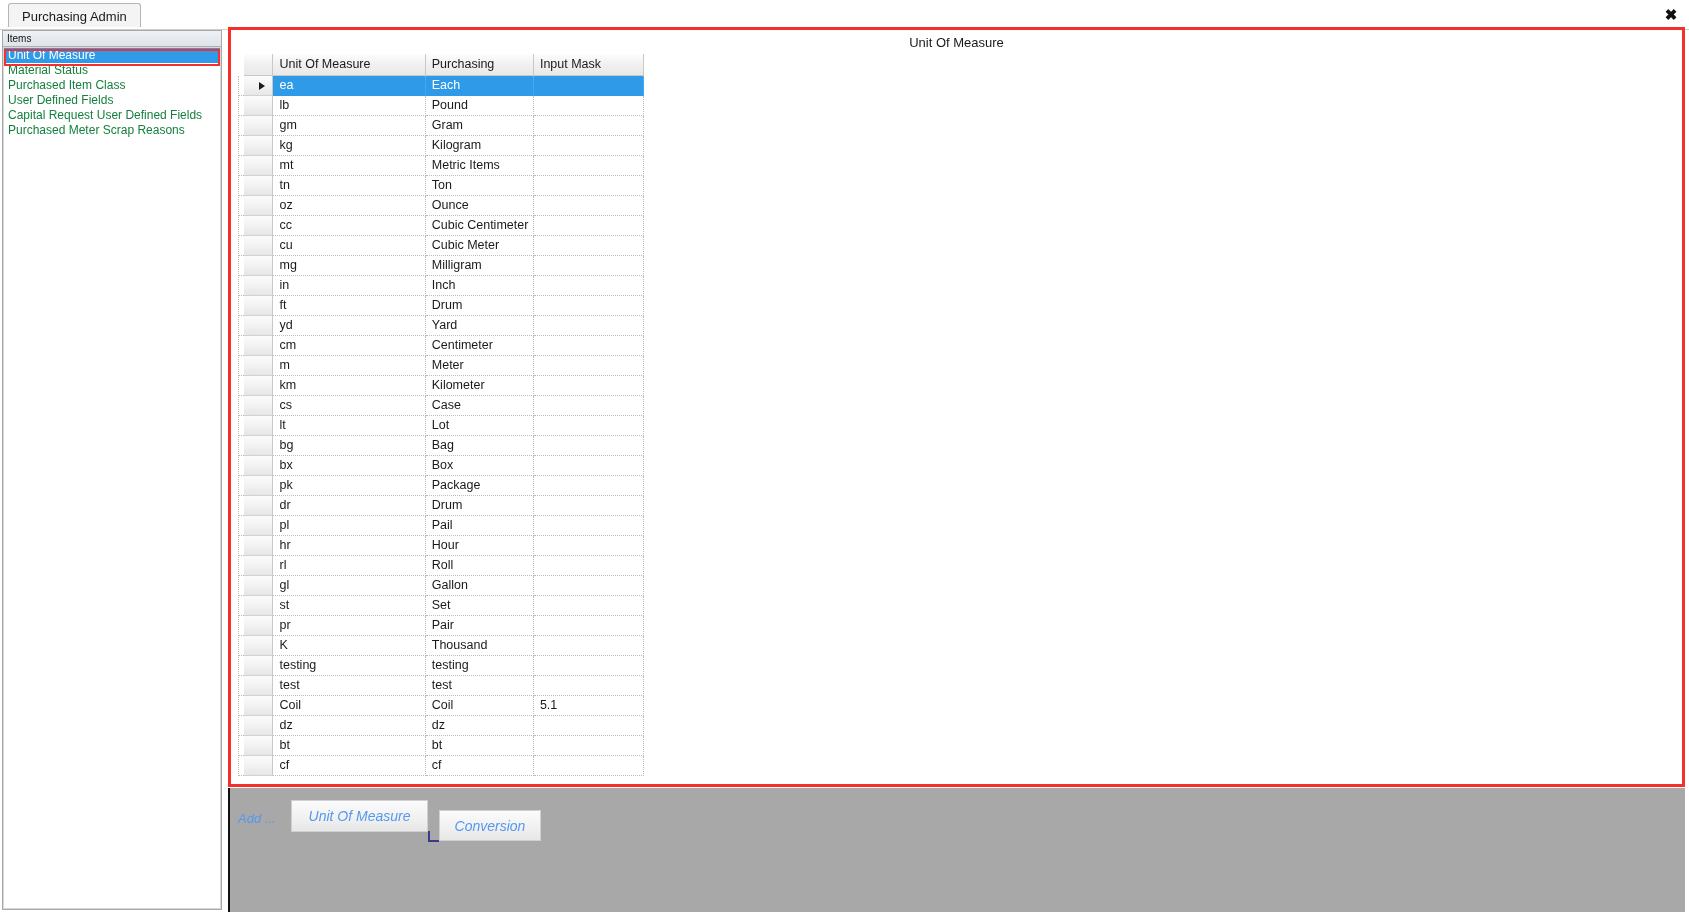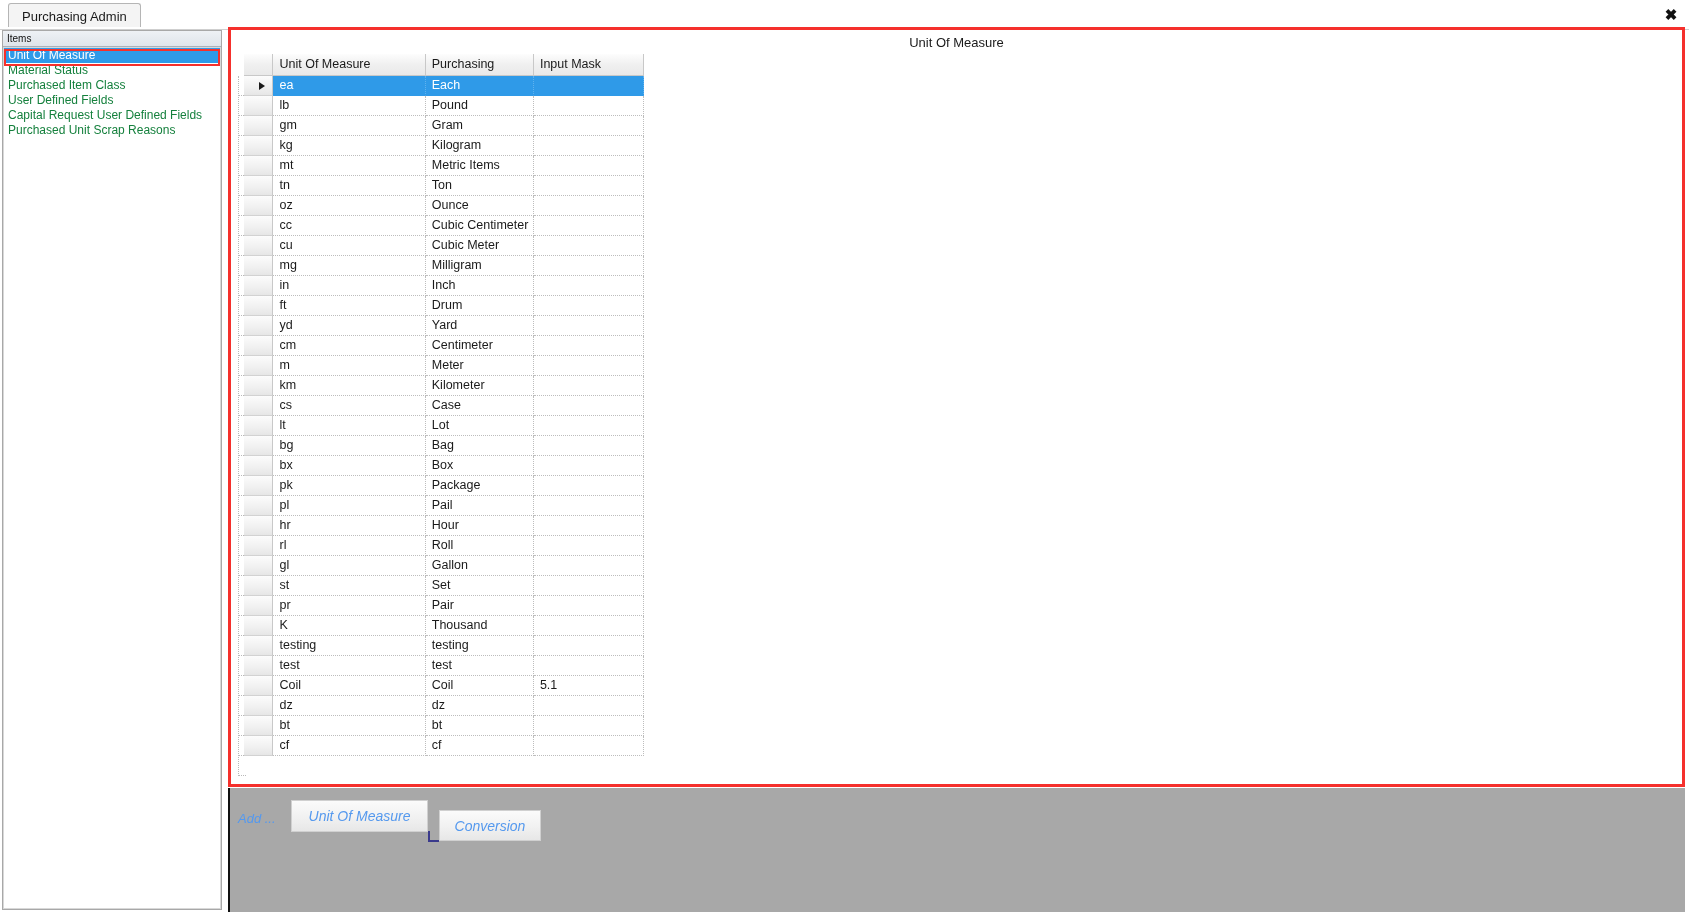--- a/index.html
+++ b/index.html
@@ -294,21 +294,21 @@
   <div id="window-close">✖</div>
 
   <div id="sidebar">
     <div id="sidebar-header">Items</div>
     <div id="sidebar-list">
         <div class="sidebar-item selected">Unit Of Measure</div>
         <div class="sidebar-item">Material Status</div>
         <div class="sidebar-item">Purchased Item Class</div>
         <div class="sidebar-item">User Defined Fields</div>
         <div class="sidebar-item">Capital Request User Defined Fields</div>
-        <div class="sidebar-item">Purchased Unit Scrap Reasons</div>
+        <div class="sidebar-item">Purchased Meter Scrap Reasons</div>
       </div>
     <div id="sidebar-selected-ring"></div>
   </div>
 
   <div id="content-panel">
     <div id="content-title">Unit Of Measure</div>
 
     <div id="grid-rail" style="height: 700px;">
         <div class="rail-tick" style="top: 19px;"></div>
         <div class="rail-tick" style="top: 39px;"></div>
@@ -478,20 +478,26 @@
             <div class="gr-cell gr-mask"></div>
           </div>
           <div class="grid-row">
             <div class="gr-cell gr-selector"></div>
             <div class="gr-cell gr-uom">pk</div>
             <div class="gr-cell gr-desc">Package</div>
             <div class="gr-cell gr-mask"></div>
           </div>
           <div class="grid-row">
             <div class="gr-cell gr-selector"></div>
+            <div class="gr-cell gr-uom">dr</div>
+            <div class="gr-cell gr-desc">Drum</div>
+            <div class="gr-cell gr-mask"></div>
+          </div>
+          <div class="grid-row">
+            <div class="gr-cell gr-selector"></div>
             <div class="gr-cell gr-uom">pl</div>
             <div class="gr-cell gr-desc">Pail</div>
             <div class="gr-cell gr-mask"></div>
           </div>
           <div class="grid-row">
             <div class="gr-cell gr-selector"></div>
             <div class="gr-cell gr-uom">hr</div>
             <div class="gr-cell gr-desc">Hour</div>
             <div class="gr-cell gr-mask"></div>
           </div>

